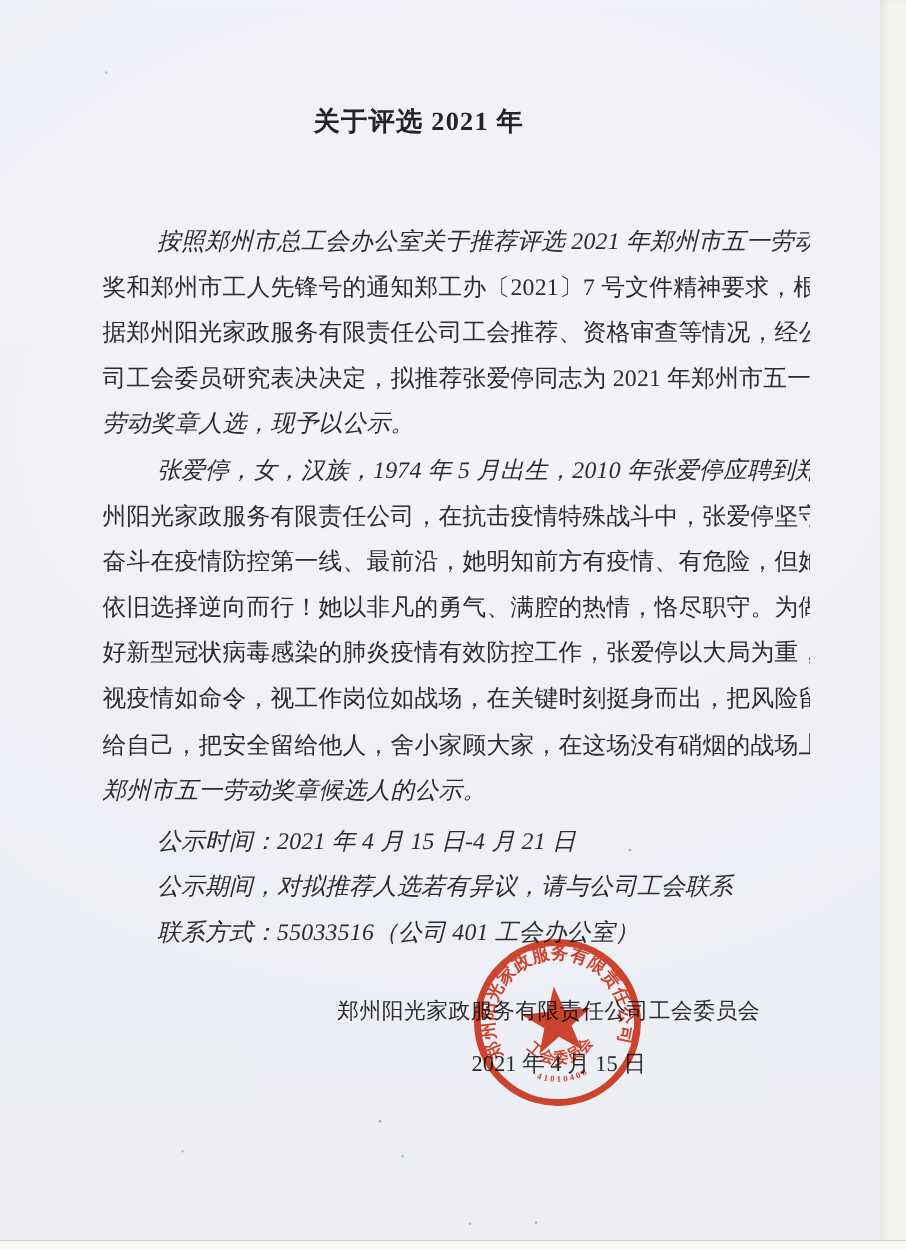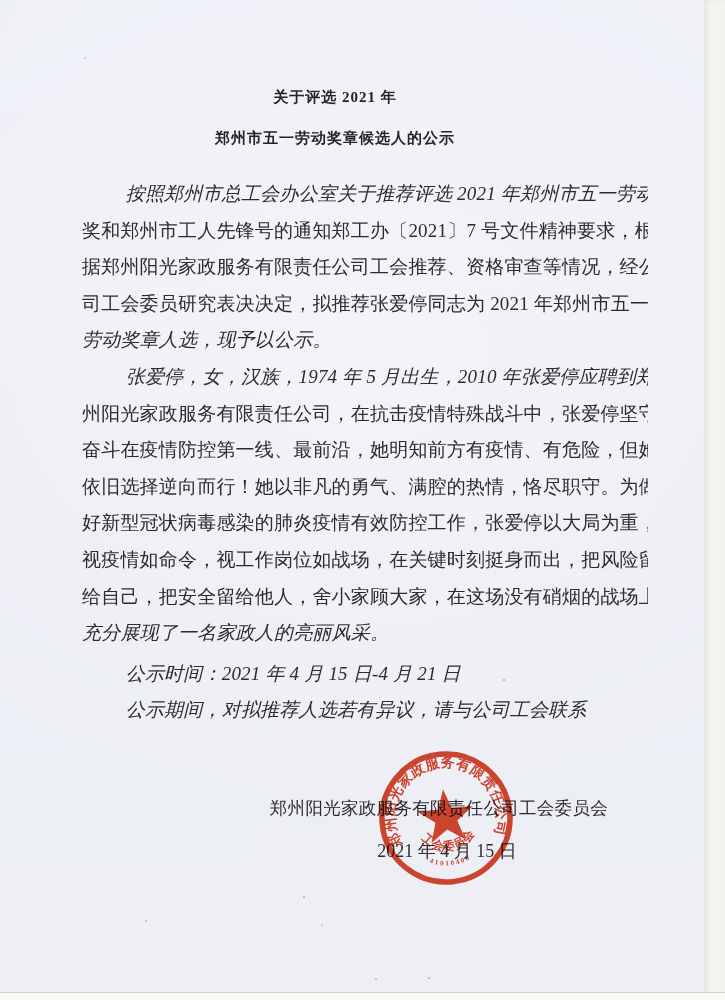--- a/index.html
+++ b/index.html
@@ -30,21 +30,21 @@
   .speck { position:absolute; width:2px; height:2px; border-radius:50%; }
   .speck.gray { background:rgba(120,125,150,0.45); }
   .speck.red  { background:rgba(200,90,80,0.6); }
 
   
   .title-block {
     position:absolute; left:45px; top:77px; width:580px;
     text-align:center;
   }
   .title-line {
-    font-size:15px; font-weight:bold; line-height:41px;
+    font-size:21px; font-weight:bold; line-height:41px;
     letter-spacing:1px; color:#232329;
   }
 
   
   .body-block {
     position:absolute; left:82px; top:176px; width:566px;
     font-size:19px; color:#2b2b31;
   }
   .bl {
     line-height:36.6px; height:36.6px;
@@ -92,41 +92,41 @@
   <div class="speck gray" style="left:84px;  top:57px;"></div>
   <div class="speck red" style="left:503px; top:679px;"></div>
   <div class="speck red" style="left:303px; top:896px;"></div>
   <div class="speck gray" style="left:145px; top:920px;"></div>
   <div class="speck gray" style="left:321px; top:924px;"></div>
   <div class="speck gray" style="left:375px; top:978px;"></div>
   <div class="speck red" style="left:428px; top:977px;"></div>
 
   <div class="title-block">
     <div class="title-line">关于评选 2021 年</div>
-    <div class="title-line">郑州市五一劳动奖章候选人的公示</div>
   </div>
 
   <div class="body-block">
     <div class="bl indent">按照郑州市总工会办公室关于推荐评选 2021 年郑州市五一劳动</div>
     <div class="bl">奖和郑州市工人先锋号的通知郑工办〔2021〕7 号文件精神要求，根</div>
     <div class="bl">据郑州阳光家政服务有限责任公司工会推荐、资格审查等情况，经公</div>
     <div class="bl">司工会委员研究表决决定，拟推荐张爱停同志为 2021 年郑州市五一</div>
     <div class="bl last">劳动奖章人选，现予以公示。</div>
 
     <div class="bl indent">张爱停，女，汉族，1974 年 5 月出生，2010 年张爱停应聘到郑</div>
     <div class="bl">州阳光家政服务有限责任公司，在抗击疫情特殊战斗中，张爱停坚守</div>
     <div class="bl">奋斗在疫情防控第一线、最前沿，她明知前方有疫情、有危险，但她</div>
     <div class="bl">依旧选择逆向而行！她以非凡的勇气、满腔的热情，恪尽职守。为做</div>
     <div class="bl">好新型冠状病毒感染的肺炎疫情有效防控工作，张爱停以大局为重，</div>
     <div class="bl">视疫情如命令，视工作岗位如战场，在关键时刻挺身而出，把风险留</div>
     <div class="bl">给自己，把安全留给他人，舍小家顾大家，在这场没有硝烟的战场上</div>
-    <div class="bl last">充分展现了一名家政人的亮丽风采。</div>
+    <div class="bl last">郑州市五一劳动奖章候选人的公示。</div>
 
     <div class="bl plain indent notice-gap">公示时间：2021 年 4 月 15 日-4 月 21 日</div>
     <div class="bl plain indent">公示期间，对拟推荐人选若有异议，请与公司工会联系</div>
+    <div class="bl plain indent">联系方式：55033516（公司 401 工会办公室）</div>
   </div>
 
   <div class="signature-org">郑州阳光家政服务有限责任公司工会委员会</div>
   <div class="signature-date">2021 年 4 月 15 日</div>
 
   <svg class="stamp" viewBox="-75 -75 150 150" xmlns="http://www.w3.org/2000/svg">
     <defs>
       <path id="arcTop" d="M -46,22 A 51,51 0 1 1 46,22" fill="none"></path>
       <path id="arcInner" d="M -26,19 A 32,32 0 0 0 26,19" fill="none"></path>
       <path id="arcCode" d="M -34,33 A 47,47 0 0 0 34,33" fill="none"></path>

